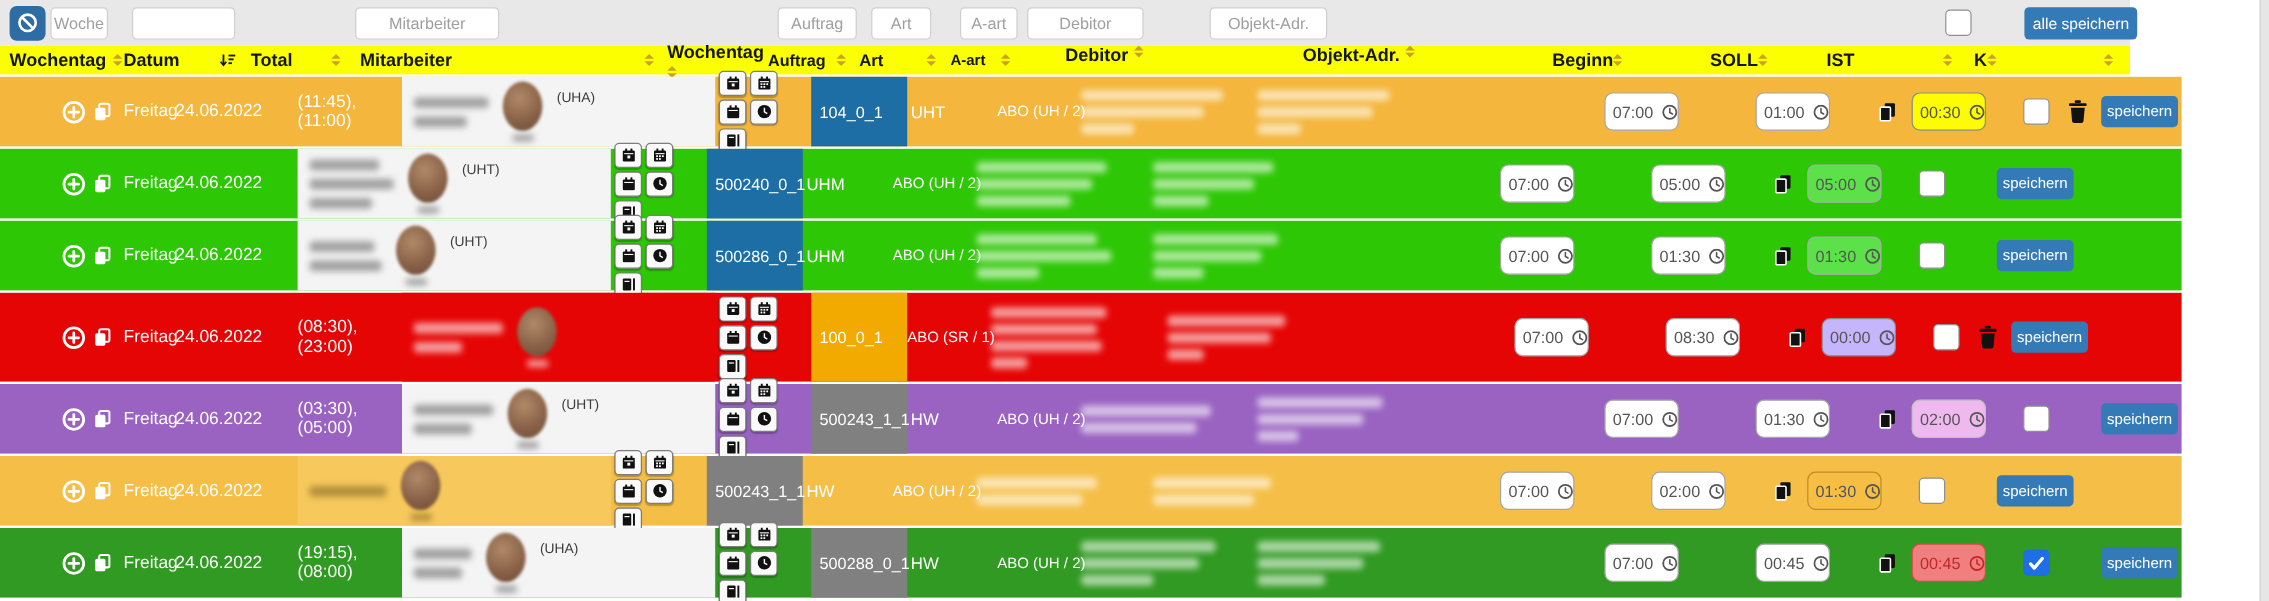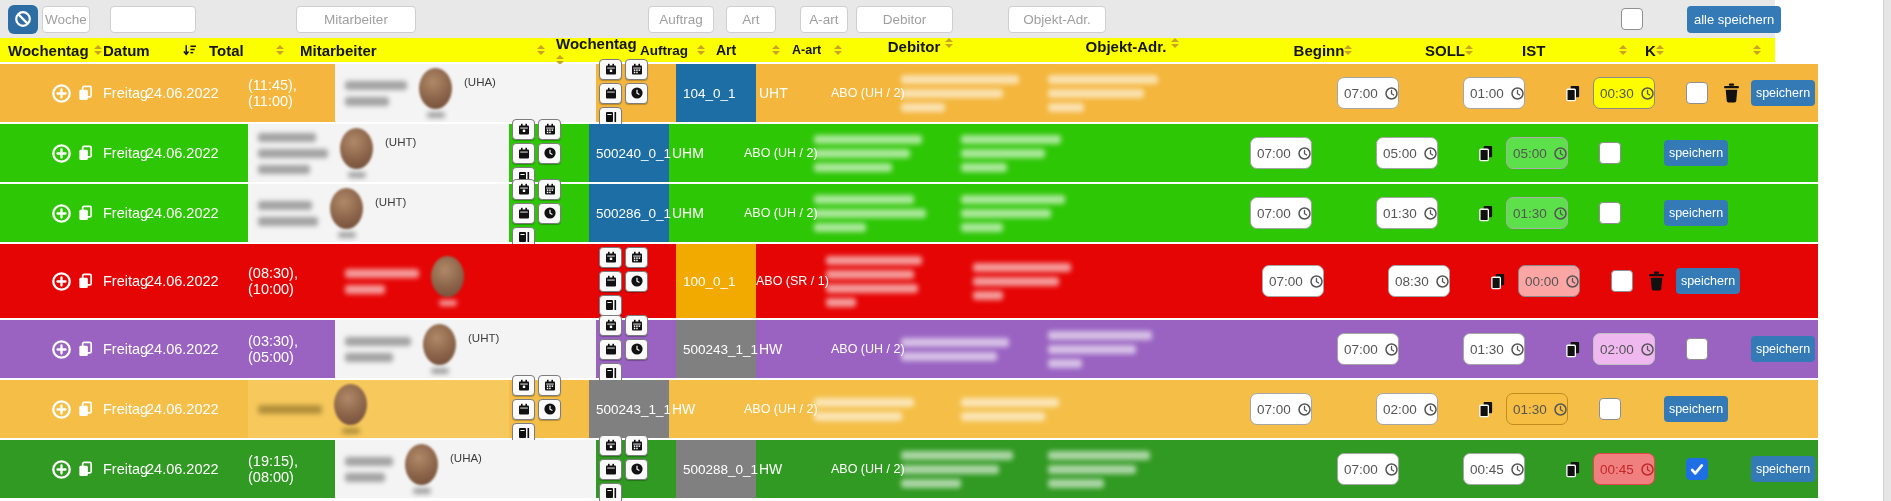--- a/index.html
+++ b/index.html
@@ -706,21 +706,21 @@
       </span>
       <span class="ric">
         <svg width="17" height="17" viewBox="0 0 18 18">
             <rect x="6" y="1.5" width="9" height="11" rx="1.5" fill="none" stroke="#fff" stroke-width="1.8"></rect>
             <rect x="2.5" y="5" width="9" height="11" rx="1.5" fill="#fff"></rect>
           </svg>
       </span>
       <span class="day-label">Freitag</span>
     </div>
     <div class="cell c2">24.06.2022</div>
-    <div class="cell c3">(08:30), (10:00)</div>
+    <div class="cell c3">(08:30), (23:00)</div>
     <div class="cell c4" style="background-color: rgb(230, 5, 5);">
       <div class="mit-names">
           <i class="bar" style="width: 74px;"></i>
           <i class="bar" style="width: 40px;"></i>
         </div>
       <div class="mit-av">
         <span class="avatar"></span>
         <i class="bar numbar"></i>
       </div>
       <span class="mit-tag"></span>
@@ -817,21 +817,21 @@
           </span>
       </div>
     </div>
     <div class="cell c13">
       <span class="paste">
         <svg width="16" height="17" viewBox="0 0 17 18">
             <rect x="6" y="1" width="9" height="12" rx="1" fill="#111"></rect>
             <rect x="2" y="4.5" width="9" height="12" rx="1" fill="#111" stroke="#fff" stroke-width="1.4"></rect>
           </svg>
       </span>
-      <div class="tinput" style="background-color: #fca5a5; border-color: rgb(138, 138, 138); color: rgb(85, 85, 85); justify-content: space-between;">
+      <div class="tinput" style="background-color: #c4b5fd; border-color: rgb(138, 138, 138); color: rgb(85, 85, 85); justify-content: space-between;">
         <input value="00:00" style="">
         <span style="display:flex;">
             <svg width="13" height="13" viewBox="0 0 13 13">
               <circle cx="6.5" cy="6.5" r="5.5" fill="none" stroke="currentColor" stroke-width="1.5"></circle>
               <path d="M6.5 3.4v3.3l2.2 1.3" stroke="currentColor" stroke-width="1.3" fill="none" stroke-linecap="round"></path>
             </svg>
           </span>
       </div>
     </div>
     <div class="cell c14">

